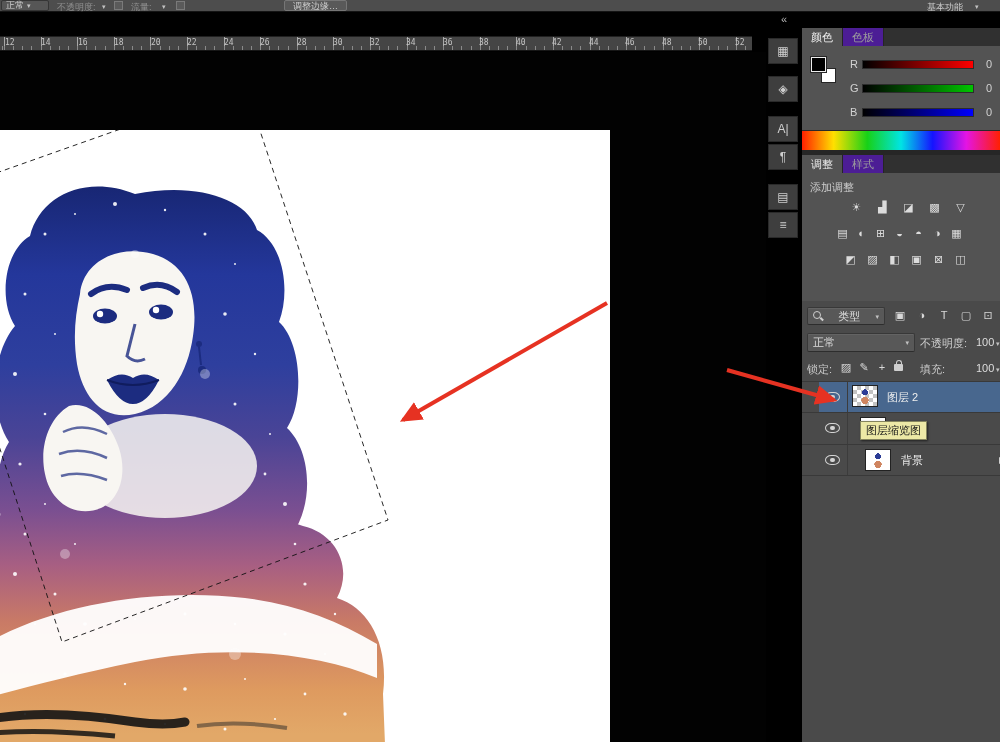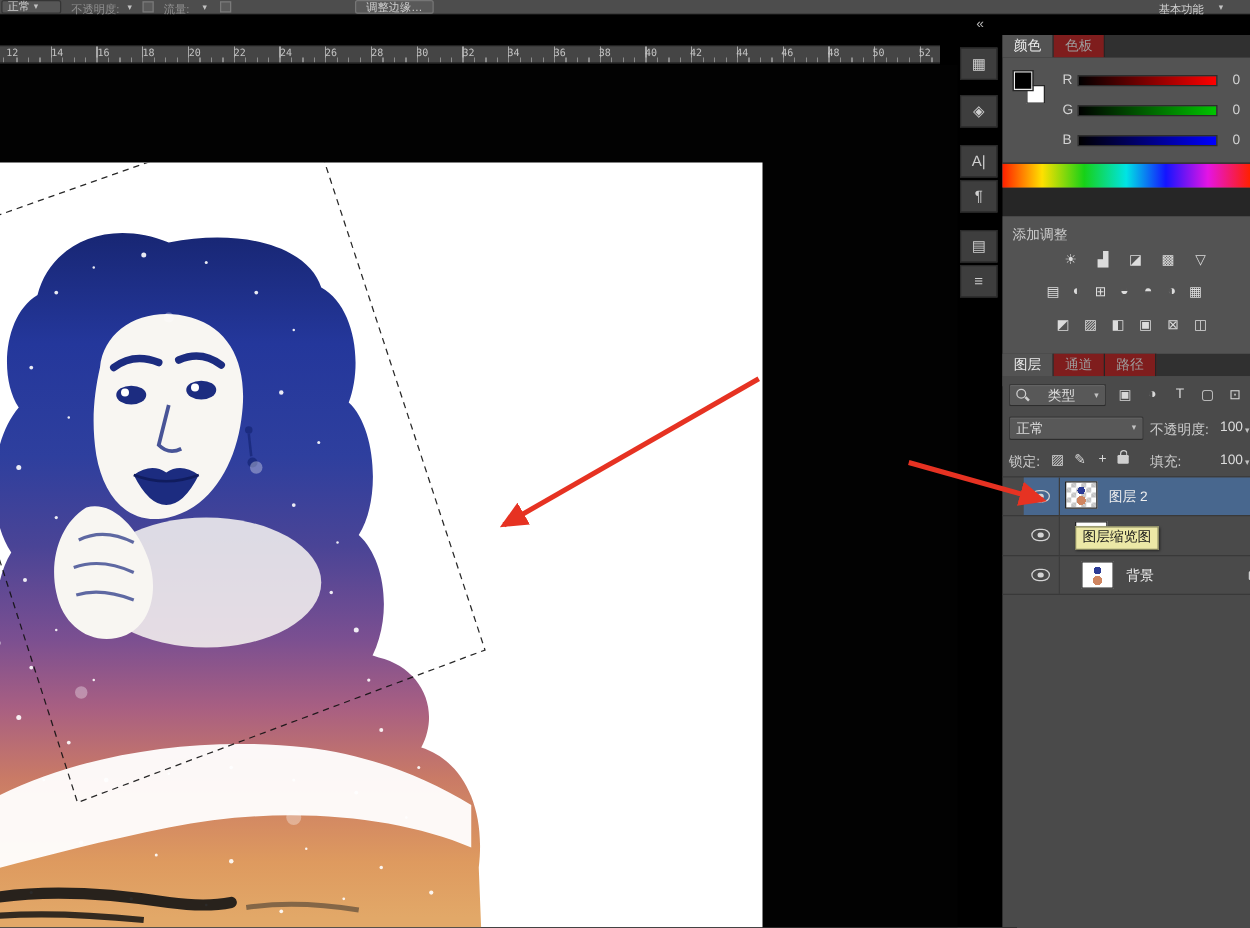--- a/index.html
+++ b/index.html
@@ -39,21 +39,21 @@
   
   .collapse{position:absolute;left:781px;top:13px;color:#b8b8b8;font-size:11px;letter-spacing:-2px;z-index:6;}
   .dock-icon{position:absolute;left:768px;width:30px;height:26px;background:#3e3e3e;
     border:1px solid #2a2a2a;color:#cfcfcf;font-size:12px;display:flex;align-items:center;
     justify-content:center;z-index:6;}
 
   
   .rpanel{position:absolute;left:802px;top:28px;width:198px;height:714px;background:#262626;
     font-size:11px;z-index:10;}
   .tabbar{position:absolute;left:0;width:198px;height:18px;background:#303030;display:flex;}
-  .tab{height:18px;line-height:18px;padding:0 9px;background:#7f1d1d;color:#9d9d9d;
+  .tab{height:18px;line-height:18px;padding:0 9px;background:#4c1d95;color:#9d9d9d;
     border-right:1px solid #252525;font-size:11px;white-space:nowrap;}
   .tab.active{background:#535353;color:#ececec;}
   .pbody{position:absolute;left:0;width:198px;background:#535353;}
 
   .swatch-bg{position:absolute;left:19px;top:22px;width:15px;height:15px;background:#fff;border:1px solid #262626;}
   .swatch-fg{position:absolute;left:9px;top:11px;width:15px;height:15px;background:#000;
     border:1px solid #ededed;outline:1px solid #262626;}
   .chrow-label{position:absolute;color:#d2d2d2;font-size:11px;}
   .track{position:absolute;height:9px;width:112px;border:1px solid #2c2c2c;}
   .chval{position:absolute;color:#d2d2d2;font-size:11px;}
@@ -296,20 +296,24 @@
       <div class="track" style="left:60px;top:38px;background:linear-gradient(90deg,#000,#00c400);"></div>
       <span class="chval" style="left:184px;top:36px;">0</span>
 
       <span class="chrow-label" style="left:48px;top:60px;">B</span>
       <div class="track" style="left:60px;top:62px;background:linear-gradient(90deg,#000,#0000ff);"></div>
       <span class="chval" style="left:184px;top:60px;">0</span>
 
       <div class="rainbow"></div>
     </div>
 
+    <div class="tabbar" style="top:127px">
+      <div class="tab active">调整</div>
+      <div class="tab">样式</div>
+    </div>
     <div class="pbody" style="top:145px;height:136px;">
       <div class="adj-header">添加调整</div>
       <div class="adjrow" style="left:46px;top:28px;gap:9px;">
         <span class="adj">☀</span>
         <span class="adj">▟</span>
         <span class="adj">◪</span>
         <span class="adj">▩</span>
         <span class="adj">▽</span>
       </div>
       <div class="adjrow" style="left:32px;top:54px;gap:2px;">
@@ -324,25 +328,20 @@
       <div class="adjrow" style="left:40px;top:80px;gap:5px;">
         <span class="adj">◩</span>
         <span class="adj">▨</span>
         <span class="adj">◧</span>
         <span class="adj">▣</span>
         <span class="adj">⊠</span>
         <span class="adj">◫</span>
       </div>
     </div>
 
-    <div class="tabbar" style="top:255px">
-      <div class="tab active">图层</div>
-      <div class="tab">通道</div>
-      <div class="tab">路径</div>
-    </div>
     <div class="pbody" style="top:273px;height:441px;background:#4a4a4a;">
 
       <div class="dd" style="left:5px;top:6px;width:78px;height:18px;">
         <span class="mag"></span>
         <span>类型</span>
         <span class="caret">▾</span>
       </div>
       <span class="flt-icon" style="left:90px;top:8px;">▣</span>
       <span class="flt-icon" style="left:112px;top:8px;">◑</span>
       <span class="flt-icon" style="left:134px;top:8px;">T</span>

